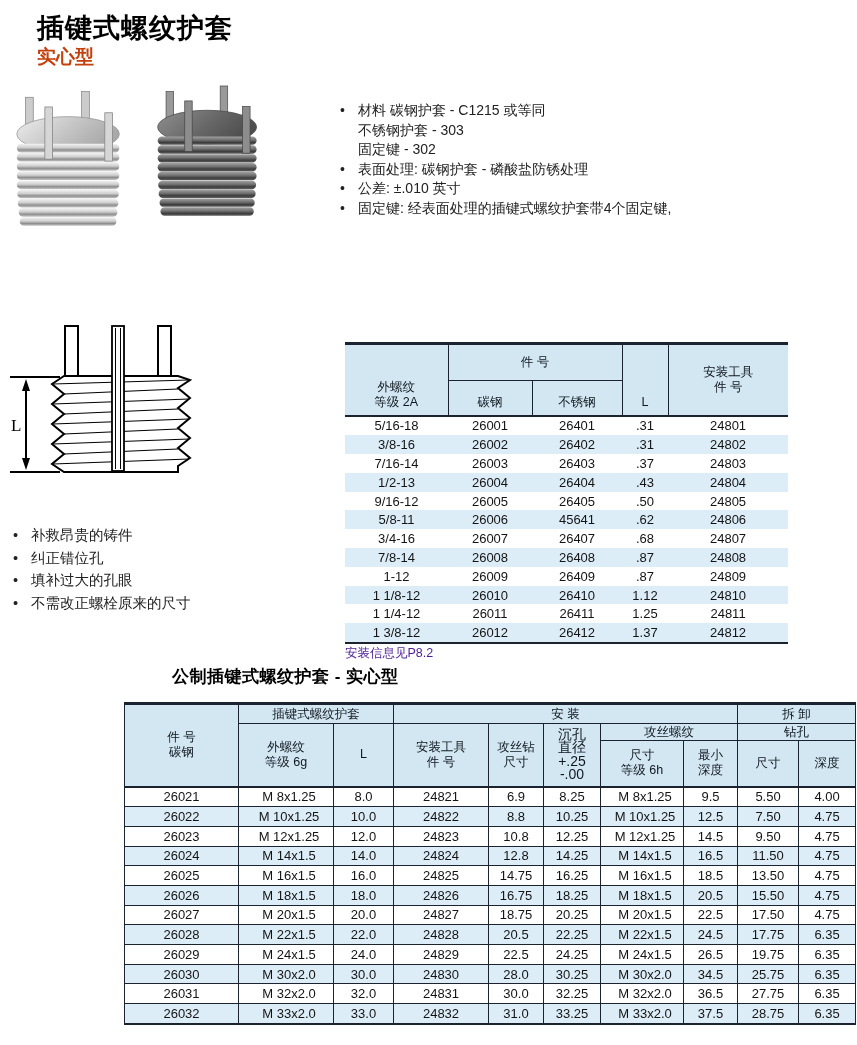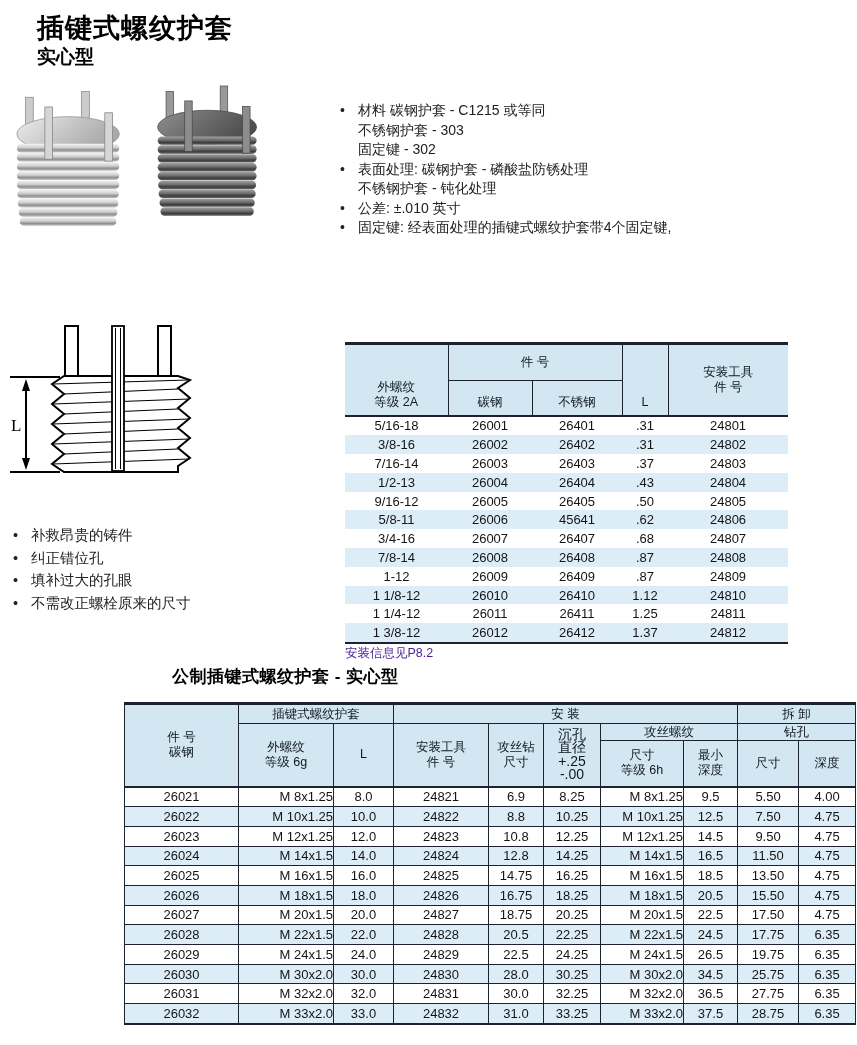--- a/index.html
+++ b/index.html
@@ -8,21 +8,21 @@
     --stripe:#dcedf8;
   }
   html,body{margin:0;padding:0;background:#fff;}
   #page{
     position:relative;width:857px;height:1045px;background:#fff;overflow:hidden;
     font-family:"Liberation Sans","DejaVu Sans",sans-serif;color:#1a1a1a;
   }
   .abs{position:absolute;}
   
   #main-title{left:37px;top:10px;font-size:27px;font-weight:bold;letter-spacing:1px;color:#000;}
-  #sub-title{left:37px;top:44px;font-size:19px;font-weight:bold;color:#000000;}
+  #sub-title{left:37px;top:44px;font-size:19px;font-weight:bold;color:#c2410c;}
   #metric-title{left:172px;top:665px;font-size:17px;font-weight:bold;color:#000;letter-spacing:.5px;}
   
   #spec-list{left:340px;top:101px;width:515px;font-size:14px;line-height:19.5px;color:#222;}
   .spec-item{display:flex;}
   .spec-bullet{width:18px;flex:0 0 18px;text-align:left;color:#222;}
   .spec-lines{flex:1;}
   
   #benefit-list{left:13px;top:524px;width:320px;font-size:14.5px;line-height:22.5px;color:#222;}
   .benefit-item{display:flex;}
   
@@ -46,21 +46,21 @@
   
   #metric-table{left:124px;top:702px;width:731px;
     border-top:3px solid var(--bd);border-bottom:2.5px solid var(--bd);}
   #metric-table th,#metric-table td{border:1px solid var(--bd);}
   #metric-table thead{border-bottom:2.2px solid var(--bd);}
   #metric-table thead th{background:var(--hdr);}
   #metric-table .h1{height:20px;}
   #metric-table .h2{height:17px;}
   #metric-table .h3{height:46px;}
   #metric-table tbody td{height:18.7px;}
-  #metric-table tbody td.al{text-align:right;padding-left:6px;}
+  #metric-table tbody td.al{text-align:center;padding-left:6px;}
   #metric-table th.small{font-size:14px;line-height:13.5px;}
   
   .photo{position:absolute;}
   #diagram{left:6px;top:320px;}
 </style>
 </head>
 <body>
 
 <div id="page">
 
@@ -145,21 +145,20 @@
       <div class="spec-lines">
         <div>材料 碳钢护套 - C1215 或等同</div>
         <div>不锈钢护套 - 303</div>
         <div>固定键 - 302</div>
       </div>
     </div>
     <div class="spec-item">
       <span class="spec-bullet">•</span>
       <div class="spec-lines">
         <div>表面处理:  碳钢护套 - 磷酸盐防锈处理</div>
-        <div>不锈钢护套 - 钝化处理</div>
       </div>
     </div>
     <div class="spec-item">
       <span class="spec-bullet">•</span>
       <div class="spec-lines">
         <div>公差: ±.010 英寸</div>
       </div>
     </div>
     <div class="spec-item">
       <span class="spec-bullet">•</span>

